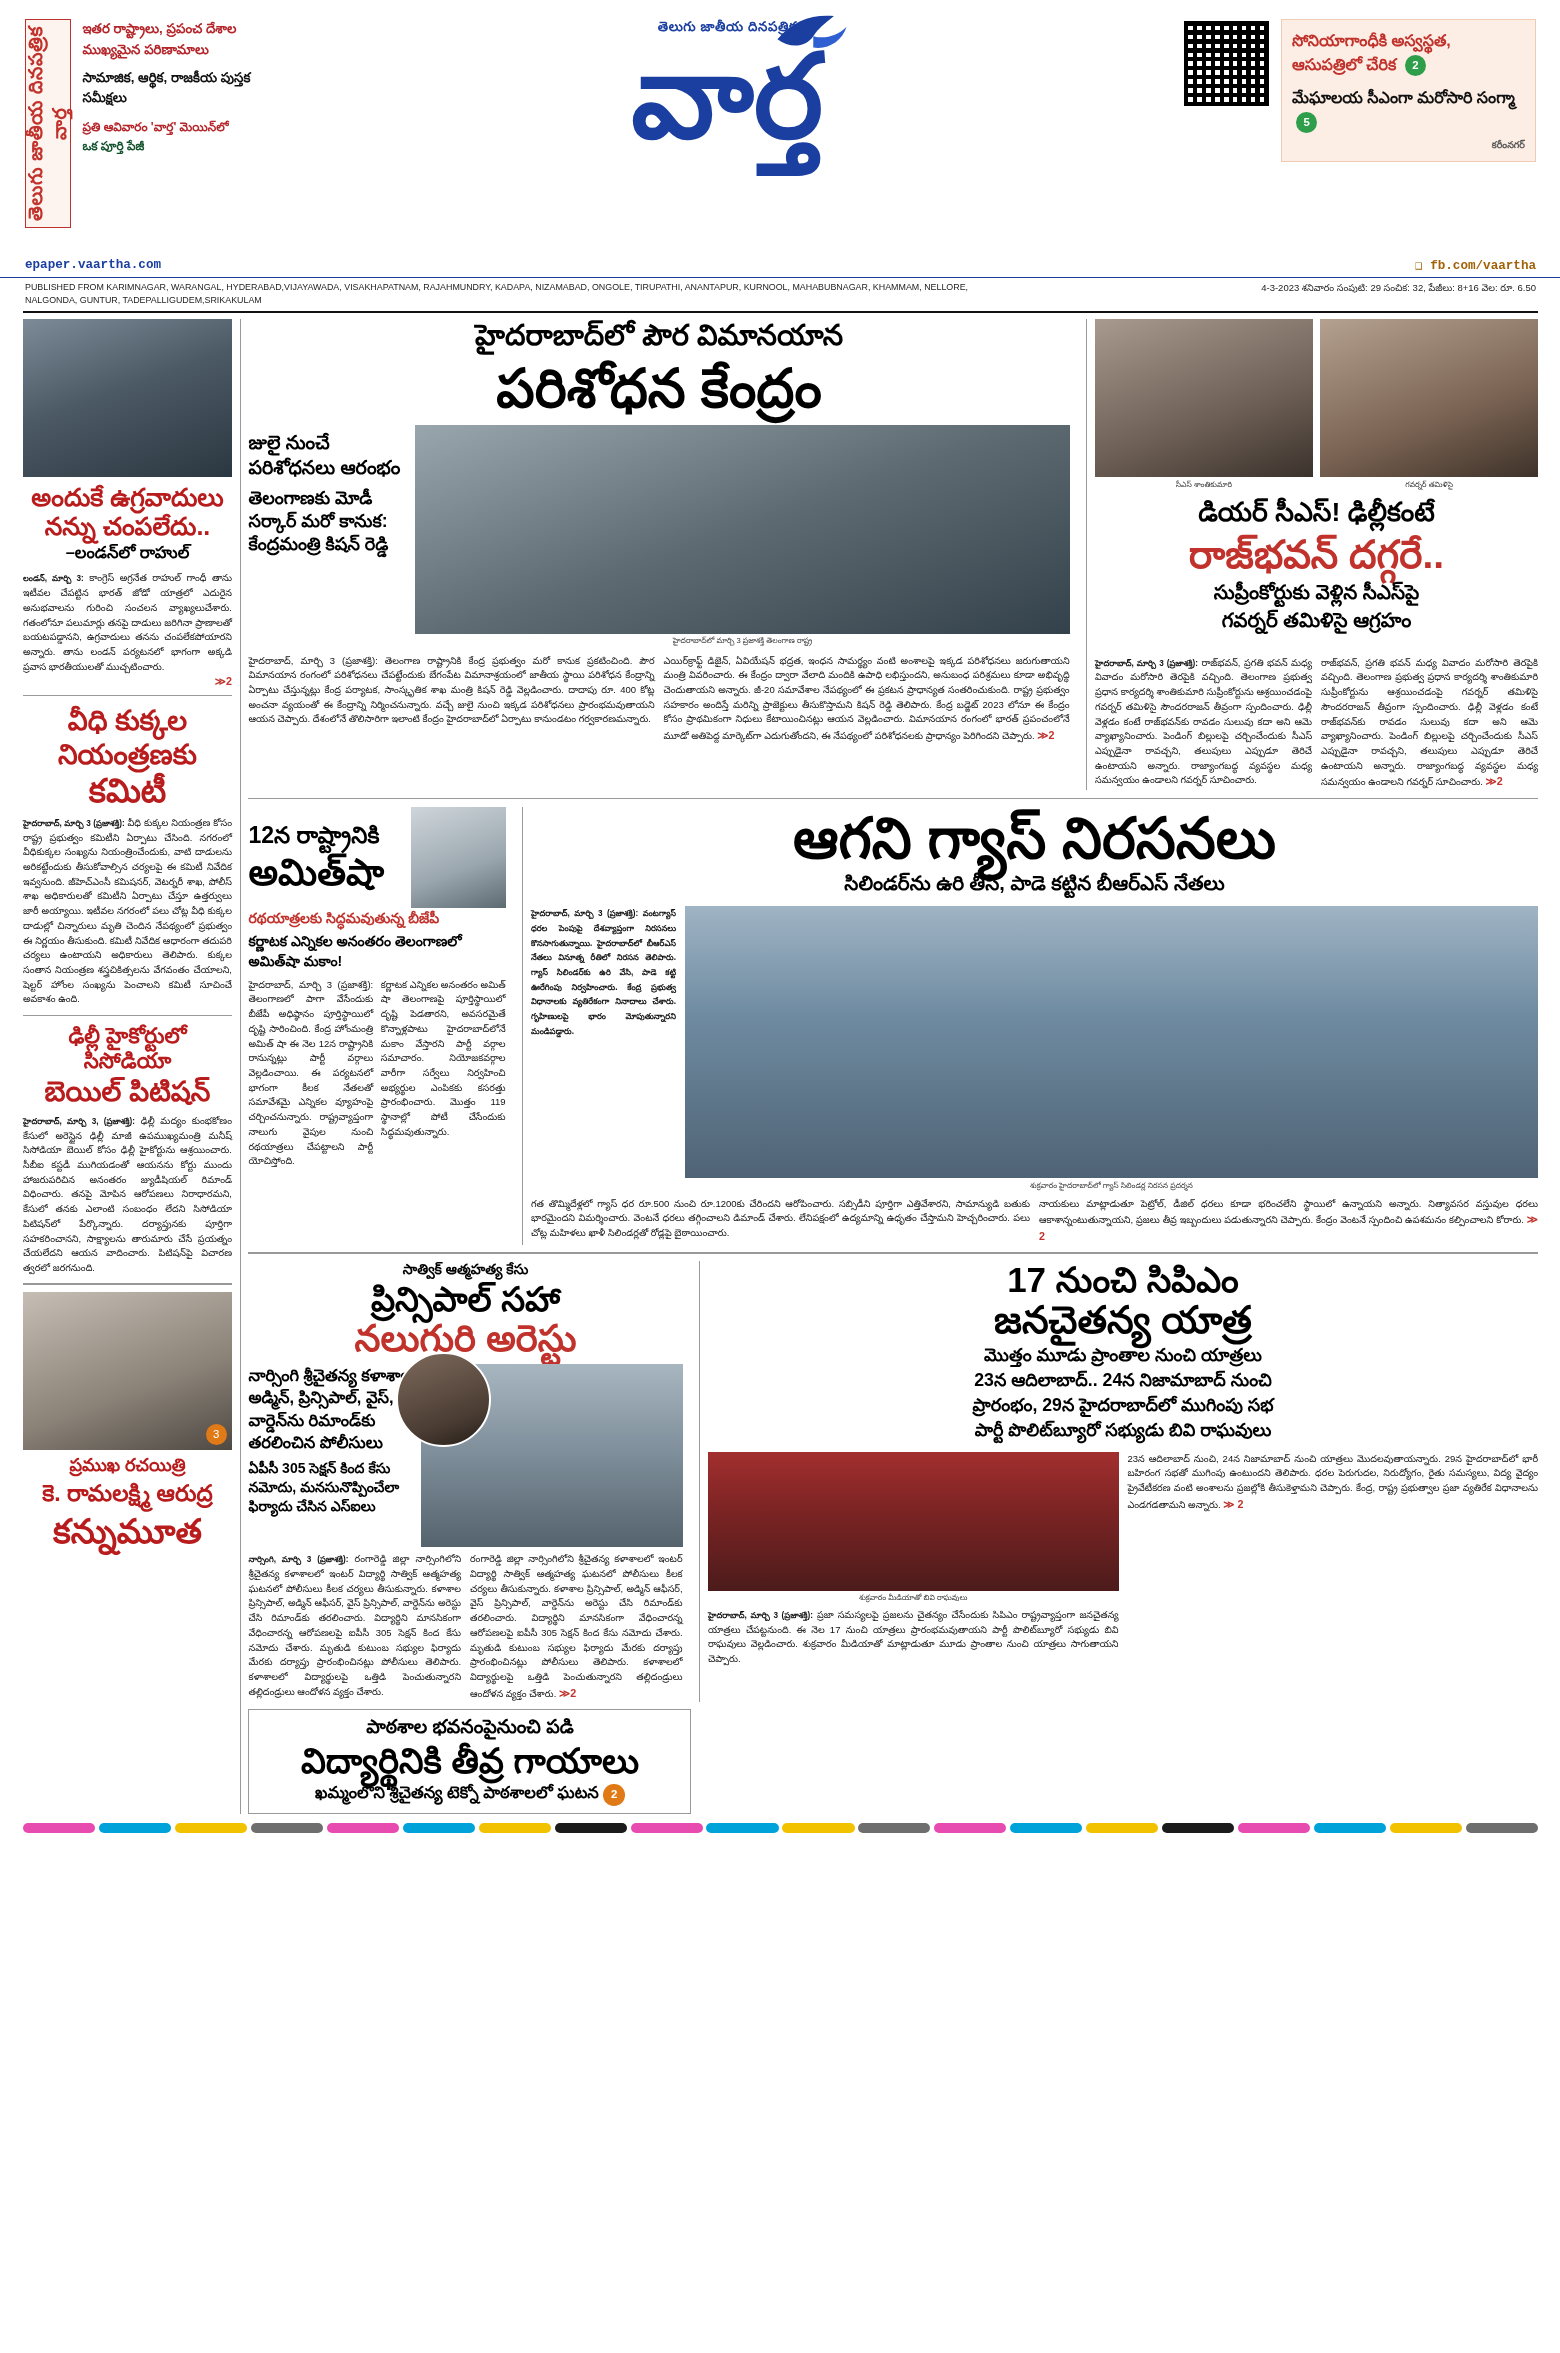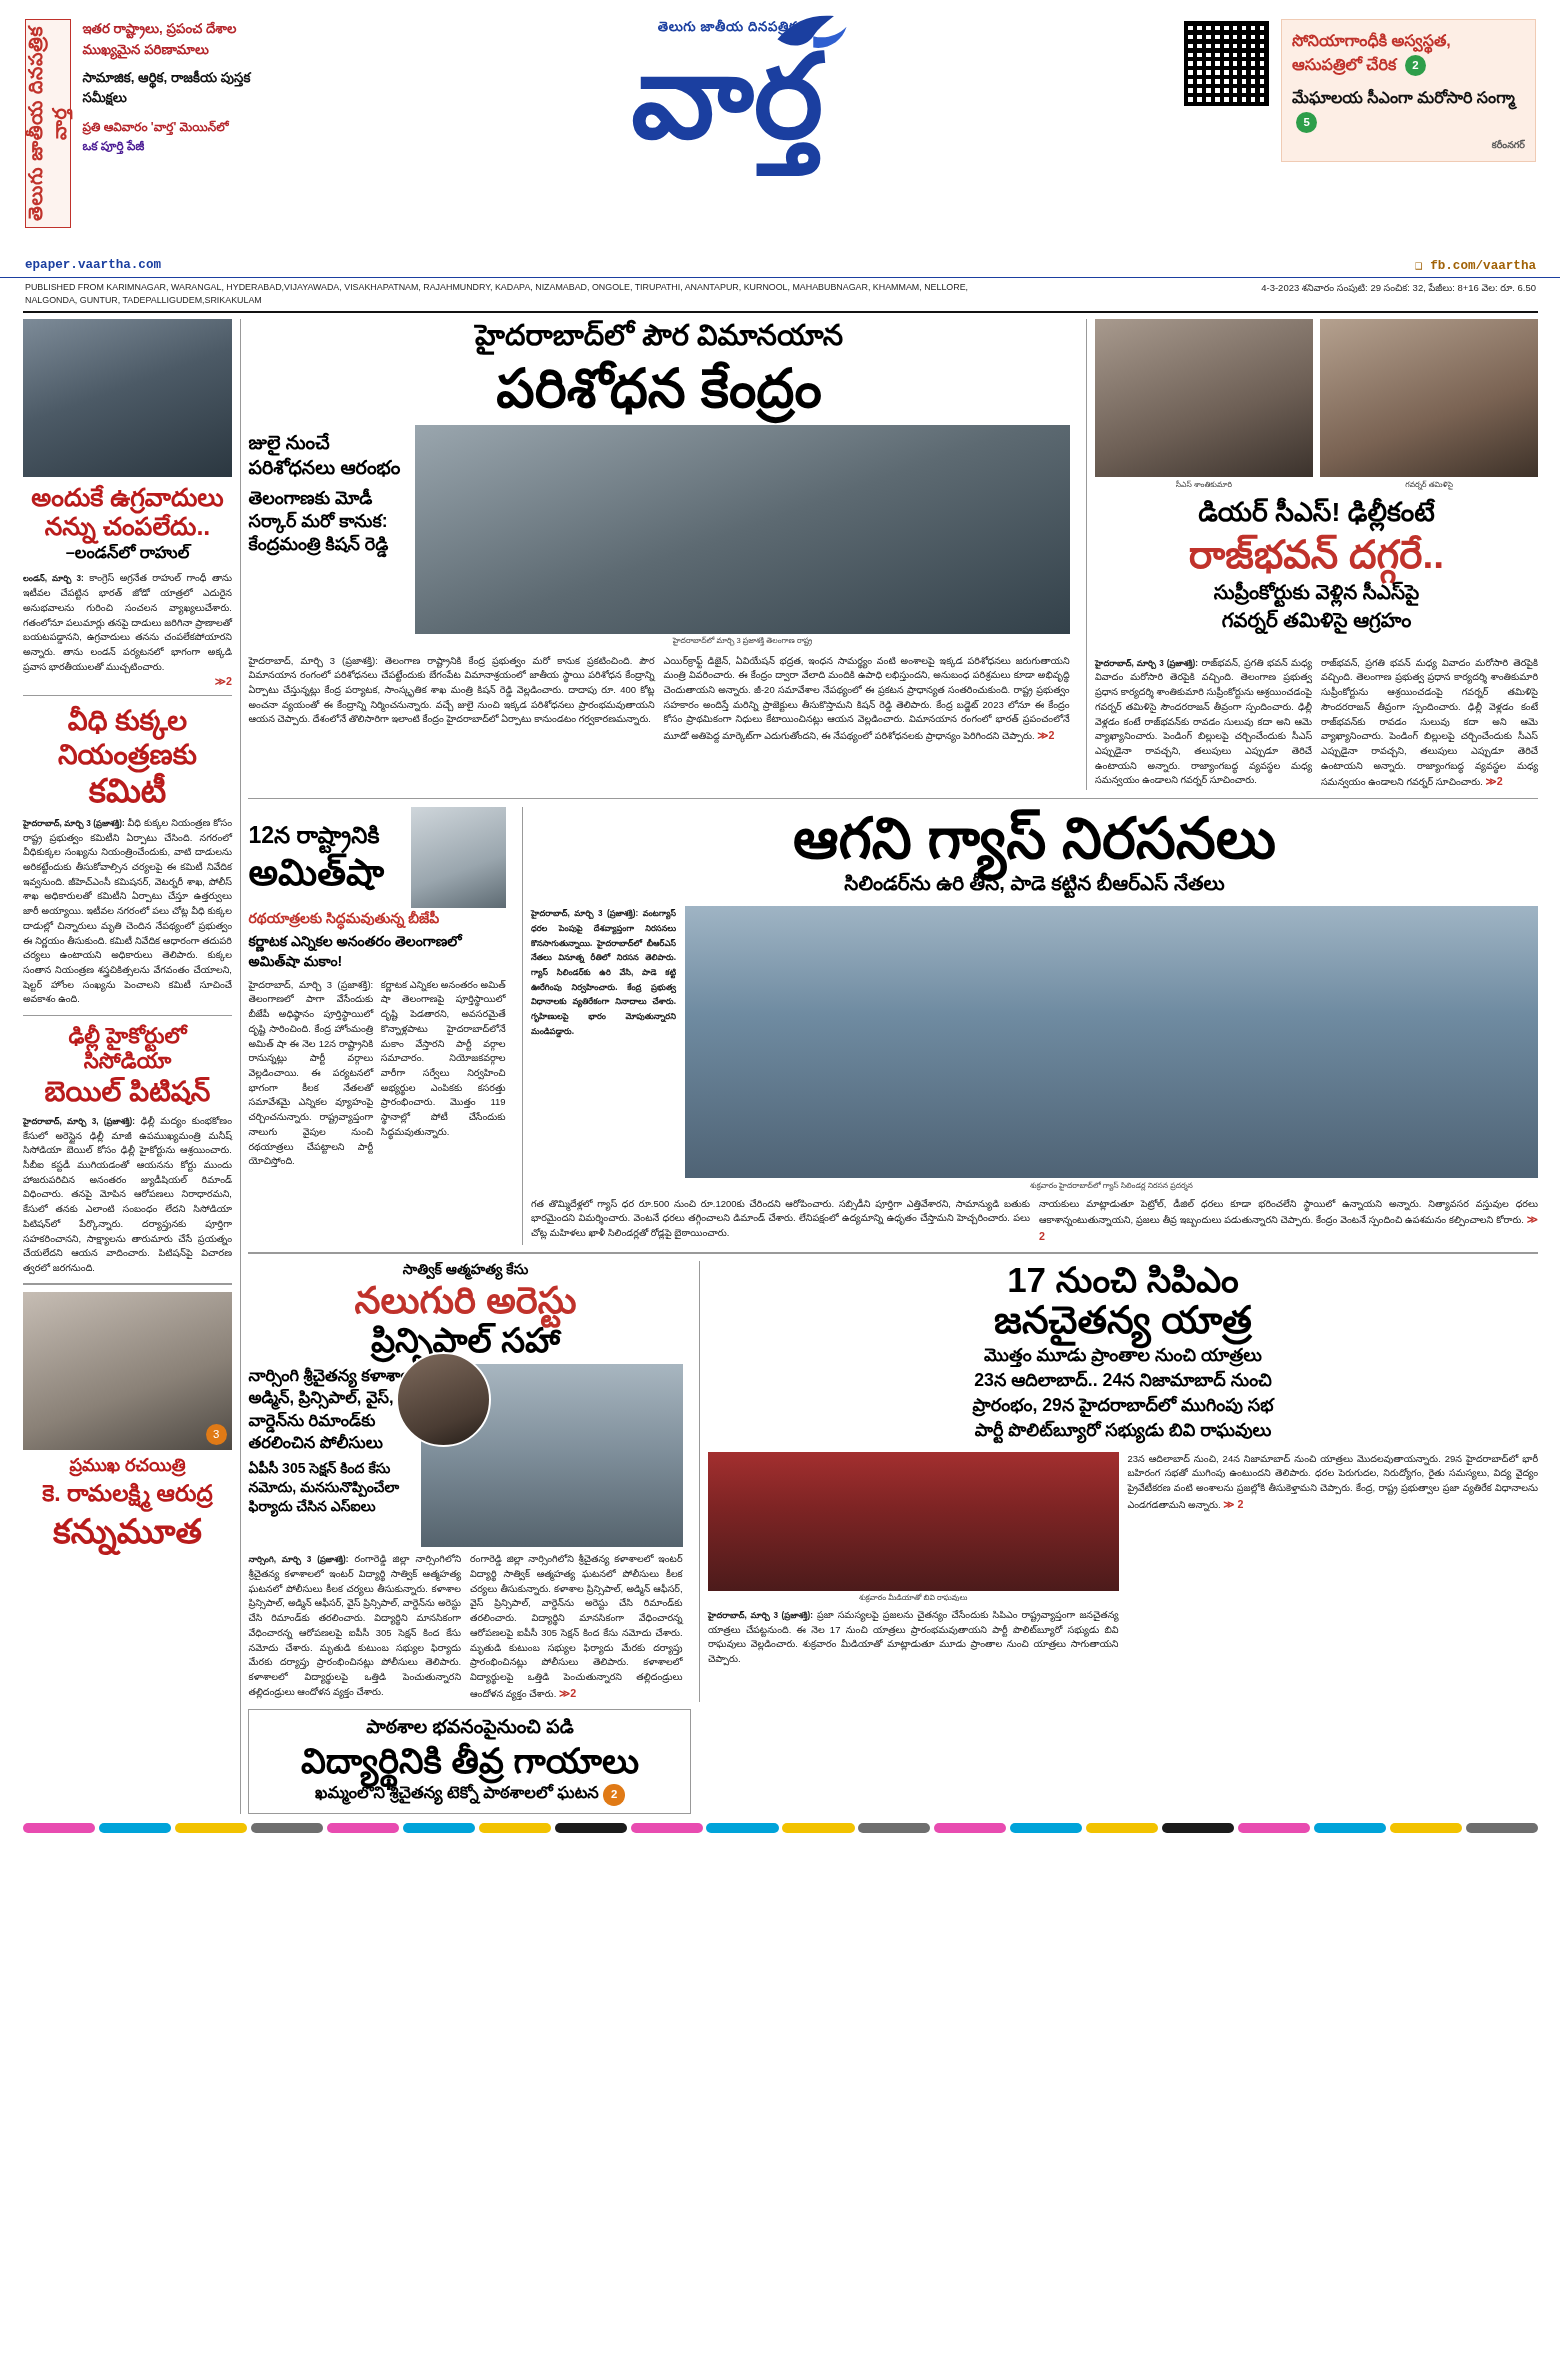--- a/index.html
+++ b/index.html
@@ -25,21 +25,21 @@
     font-size:19px; font-weight:bold; letter-spacing:0.6px; color:#c0322b;
     text-align:center; line-height:1.25;
   }
 
   .mast-promos {
     margin-left:11.4px; width:190px; font-size:13.3px; color:#111; line-height:1.55;
   }
   .mast-promos .line { color:#b5262b; font-weight:bold; }
   .mast-promos .line2 { color:#111; font-weight:bold; margin-top:7.6px; }
   .mast-promos .line4 { color:#b5262b; font-weight:bold; margin-top:8.9px; font-size:12px;}
-  .mast-promos .line5 { color:#4c1d95; font-weight:bold; font-size:12px;}
+  .mast-promos .line5 { color:#14532d; font-weight:bold; font-size:12px;}
 
   .mast-title { flex:1; text-align:center; position:relative; }
   .mast-title .kicker { font-size:13.3px; color:#1b3fa0; font-weight:bold; letter-spacing:0.6px; }
   .mast-title .big {
     font-size:117px; line-height:0.95; color:#1b3fa0; font-weight:bold;
     font-family:"Liberation Sans", sans-serif; margin-top:3.8px;
   }
   .bird {
     position:absolute; top:-7.6px; left:50%; margin-left:47px; width:76px; height:44px;
   }
@@ -345,22 +345,22 @@
           </div>
         </div>
       </div>
 
       <div class="hsep"></div>
 
       <div style="display:flex">
 
         <div style="width:443px;padding-right:8.9px">
           <div class="ctr" style="font-size:14px;font-weight:bold">సాత్విక్ ఆత్మహత్య కేసు</div>
+          <div class="ctr" style="font-size:34px;font-weight:bold;line-height:1.1">ప్రిన్సిపాల్ సహా</div>
           <div class="ctr red" style="font-size:37px;font-weight:bold;line-height:1.1">నలుగురి అరెస్టు</div>
-          <div class="ctr" style="font-size:34px;font-weight:bold;line-height:1.1">ప్రిన్సిపాల్ సహా</div>
 
           <div style="display:flex;gap:8.9px;margin-top:5px">
             <div style="width:164px">
               <div style="font-size:16.4px;font-weight:bold;line-height:1.35">నార్సింగి శ్రీచైతన్య కళాశాల అడ్మిన్, ప్రిన్సిపాల్, వైస్, వార్డెన్‌ను రిమాండ్‌కు తరలించిన పోలీసులు</div>
               <div style="font-size:14px;font-weight:bold;line-height:1.35;margin-top:6.3px">ఏపీసీ 305 సెక్షన్ కింద కేసు నమోదు, మనసునొప్పించేలా ఫిర్యాదు చేసిన ఎస్‌ఐలు</div>
             </div>
             <div style="flex:1;position:relative">
               <div class="photo p-scene" style="height:183px"></div>
               <div class="photo p-boy circle-photo" style="width:95px;height:95px;position:absolute;left:-25px;top:-12.6px;border:2.5px solid #fff"></div>
             </div>

